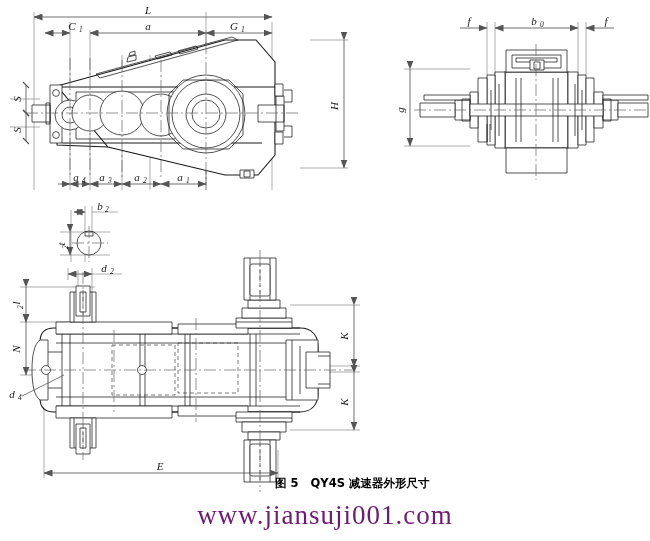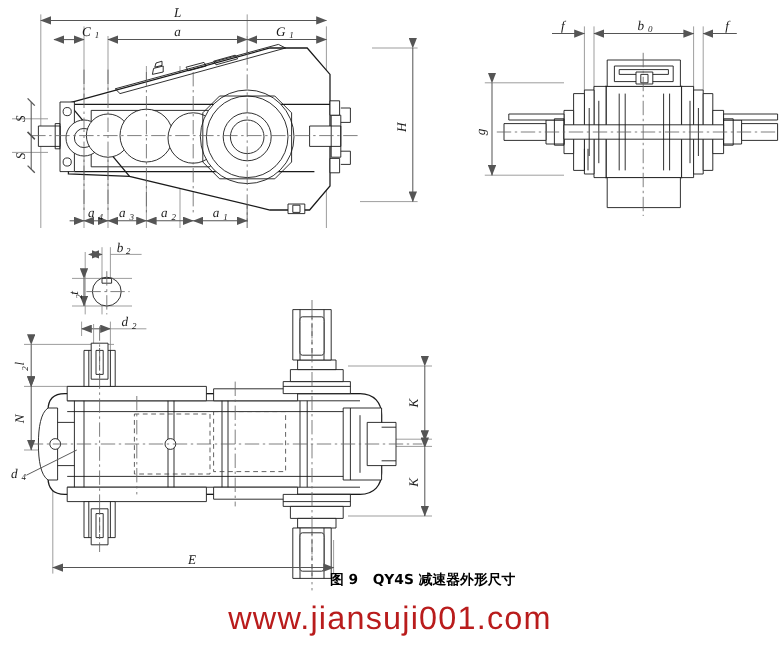--- a/index.html
+++ b/index.html
@@ -4,21 +4,21 @@
 <style>
   html,body{margin:0;padding:0;background:#ffffff;}
   body{width:650px;height:541px;position:relative;overflow:hidden;
        font-family:"Liberation Serif", serif;}
   #sheet{position:absolute;left:0;top:0;width:650px;height:541px;}
   .dimlbl{font-family:"Liberation Serif", serif;font-style:italic;font-size:11px;fill:#1a1a1a;}
   .dimsub{font-family:"Liberation Serif", serif;font-style:italic;font-size:7.5px;fill:#1a1a1a;}
   .caption{position:absolute;left:275px;top:476px;font-family:"DejaVu Sans", sans-serif;
            font-weight:bold;font-size:11.5px;color:#000;white-space:nowrap;letter-spacing:0px;}
   .watermark{position:absolute;left:0px;top:500px;width:650px;text-align:center;
-             font-family:Liberation Sans, sans-serif;font-size:27px;color:#b91c1c;
+             font-family:Liberation Serif, serif;font-size:27px;color:#701a75;
              letter-spacing:1px;}
 </style>
 </head>
 <body>
 
 <svg id="sheet" viewBox="0 0 650 541">
   <defs>
     <marker id="ah" markerWidth="9" markerHeight="7" refX="8.5" refY="3.5" orient="auto" markerUnits="userSpaceOnUse">
       <path d="M0,0 L9,3.5 L0,7 z" fill="#555"></path>
     </marker>
@@ -409,16 +409,16 @@
     </g>
 
     <g>
       <line class="dim" x1="44" y1="473" x2="278" y2="473" marker-start="url(#ahr)" marker-end="url(#ah)"></line>
       <text class="dimlbl" x="160" y="470" text-anchor="middle">E</text>
     </g>
   </g>
 </svg>
 
 <div class="caption">
-  <span>图 9</span>&nbsp;&nbsp;&nbsp;<span>QY4S 减速器外形尺寸</span>
+  <span>图 5</span>&nbsp;&nbsp;&nbsp;<span>QY4S 减速器外形尺寸</span>
 </div>
 
 <div class="watermark">www.jiansuji001.com</div>
 
 </body></html>

